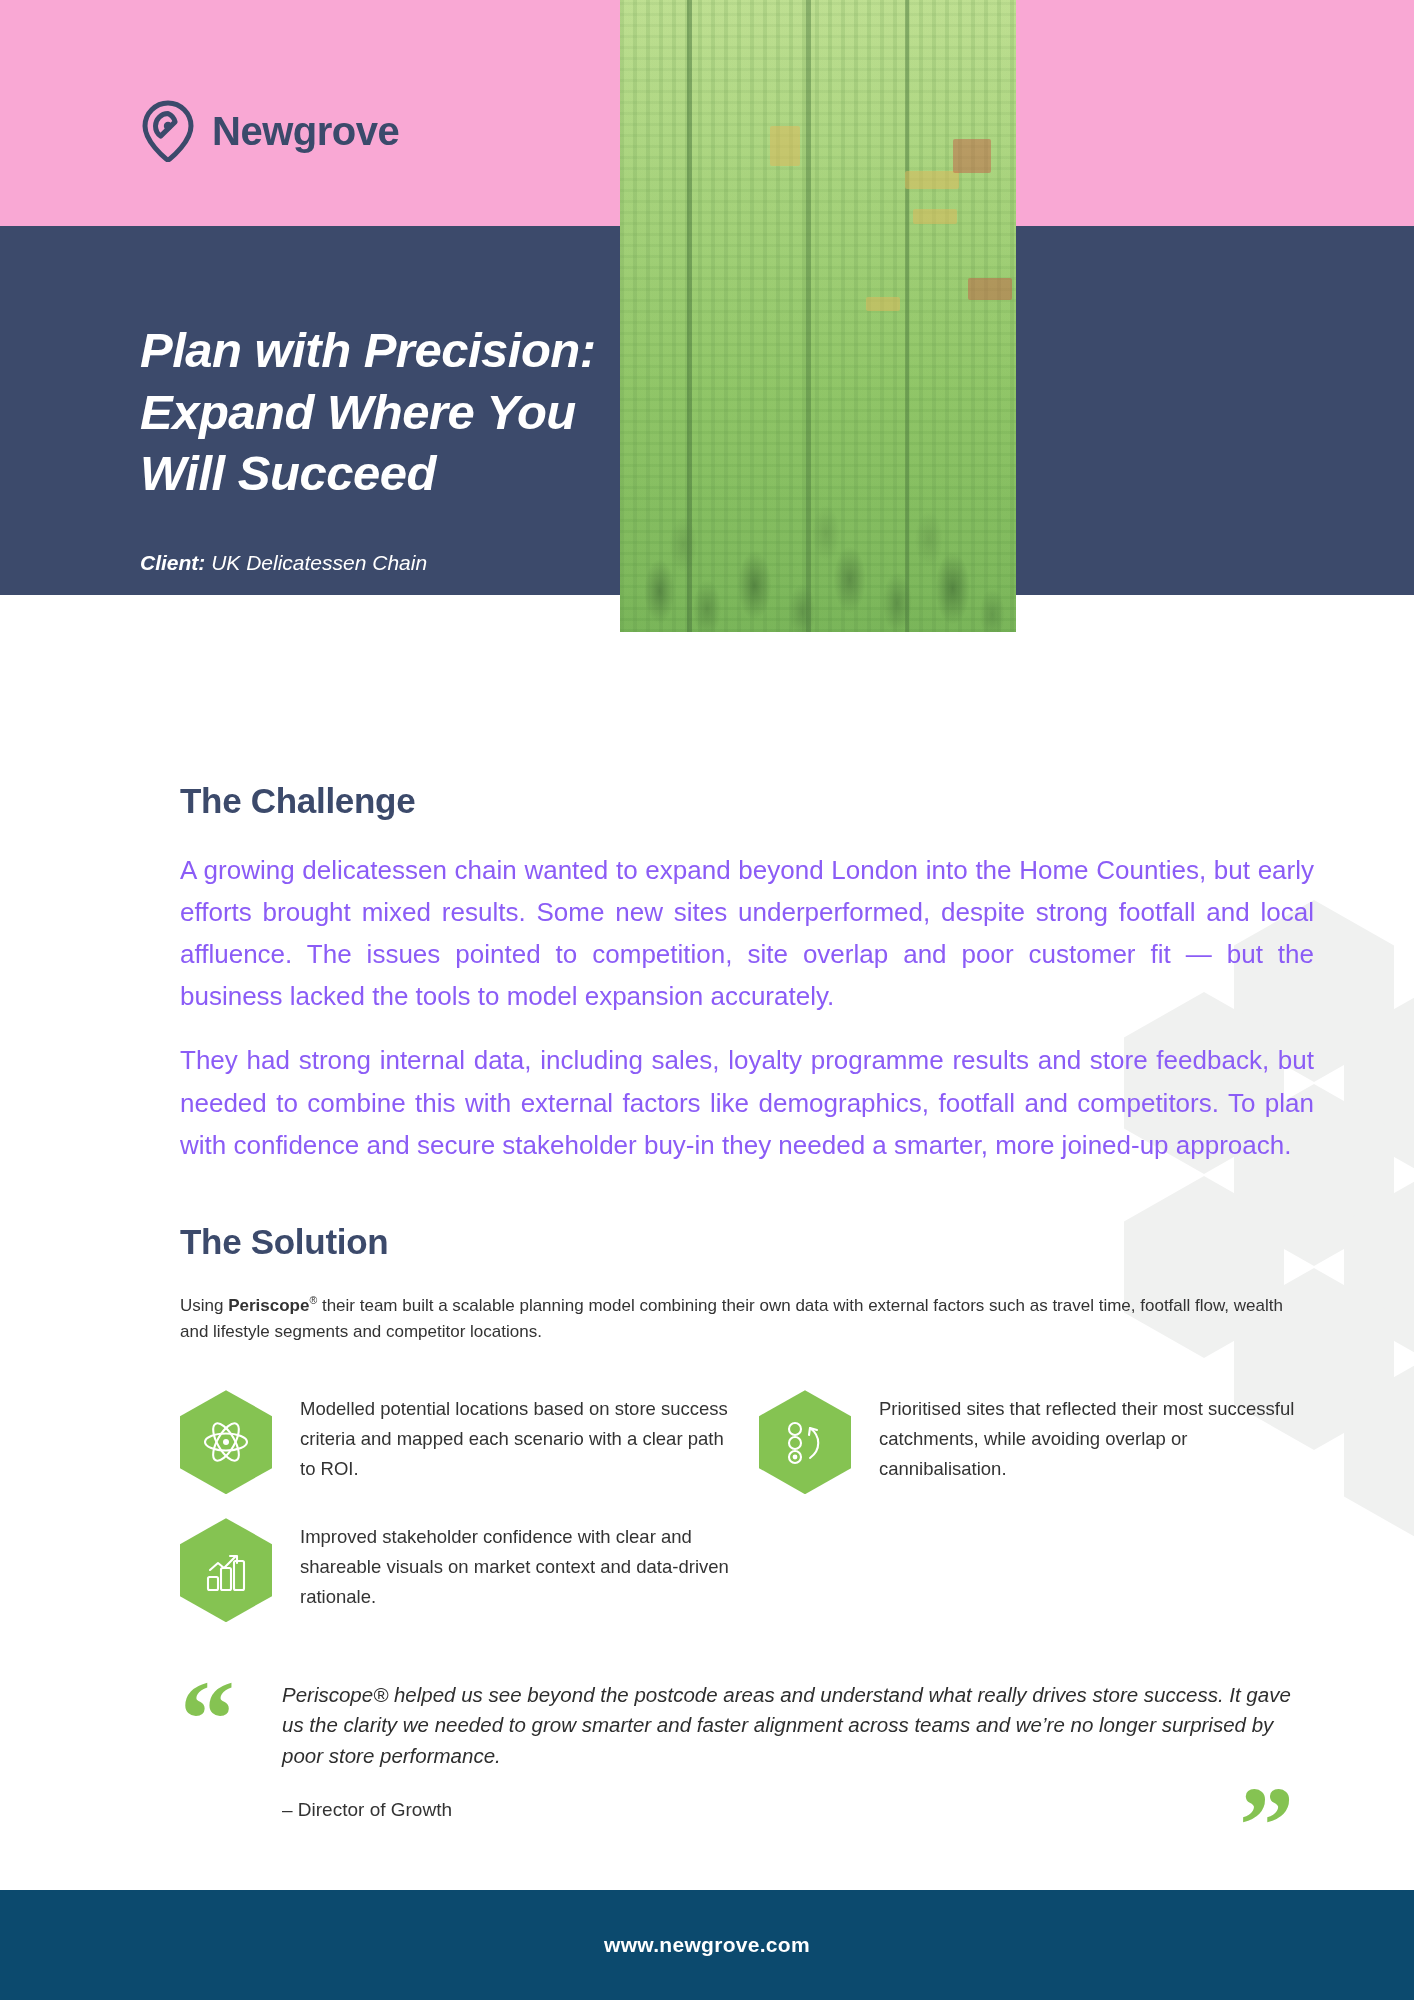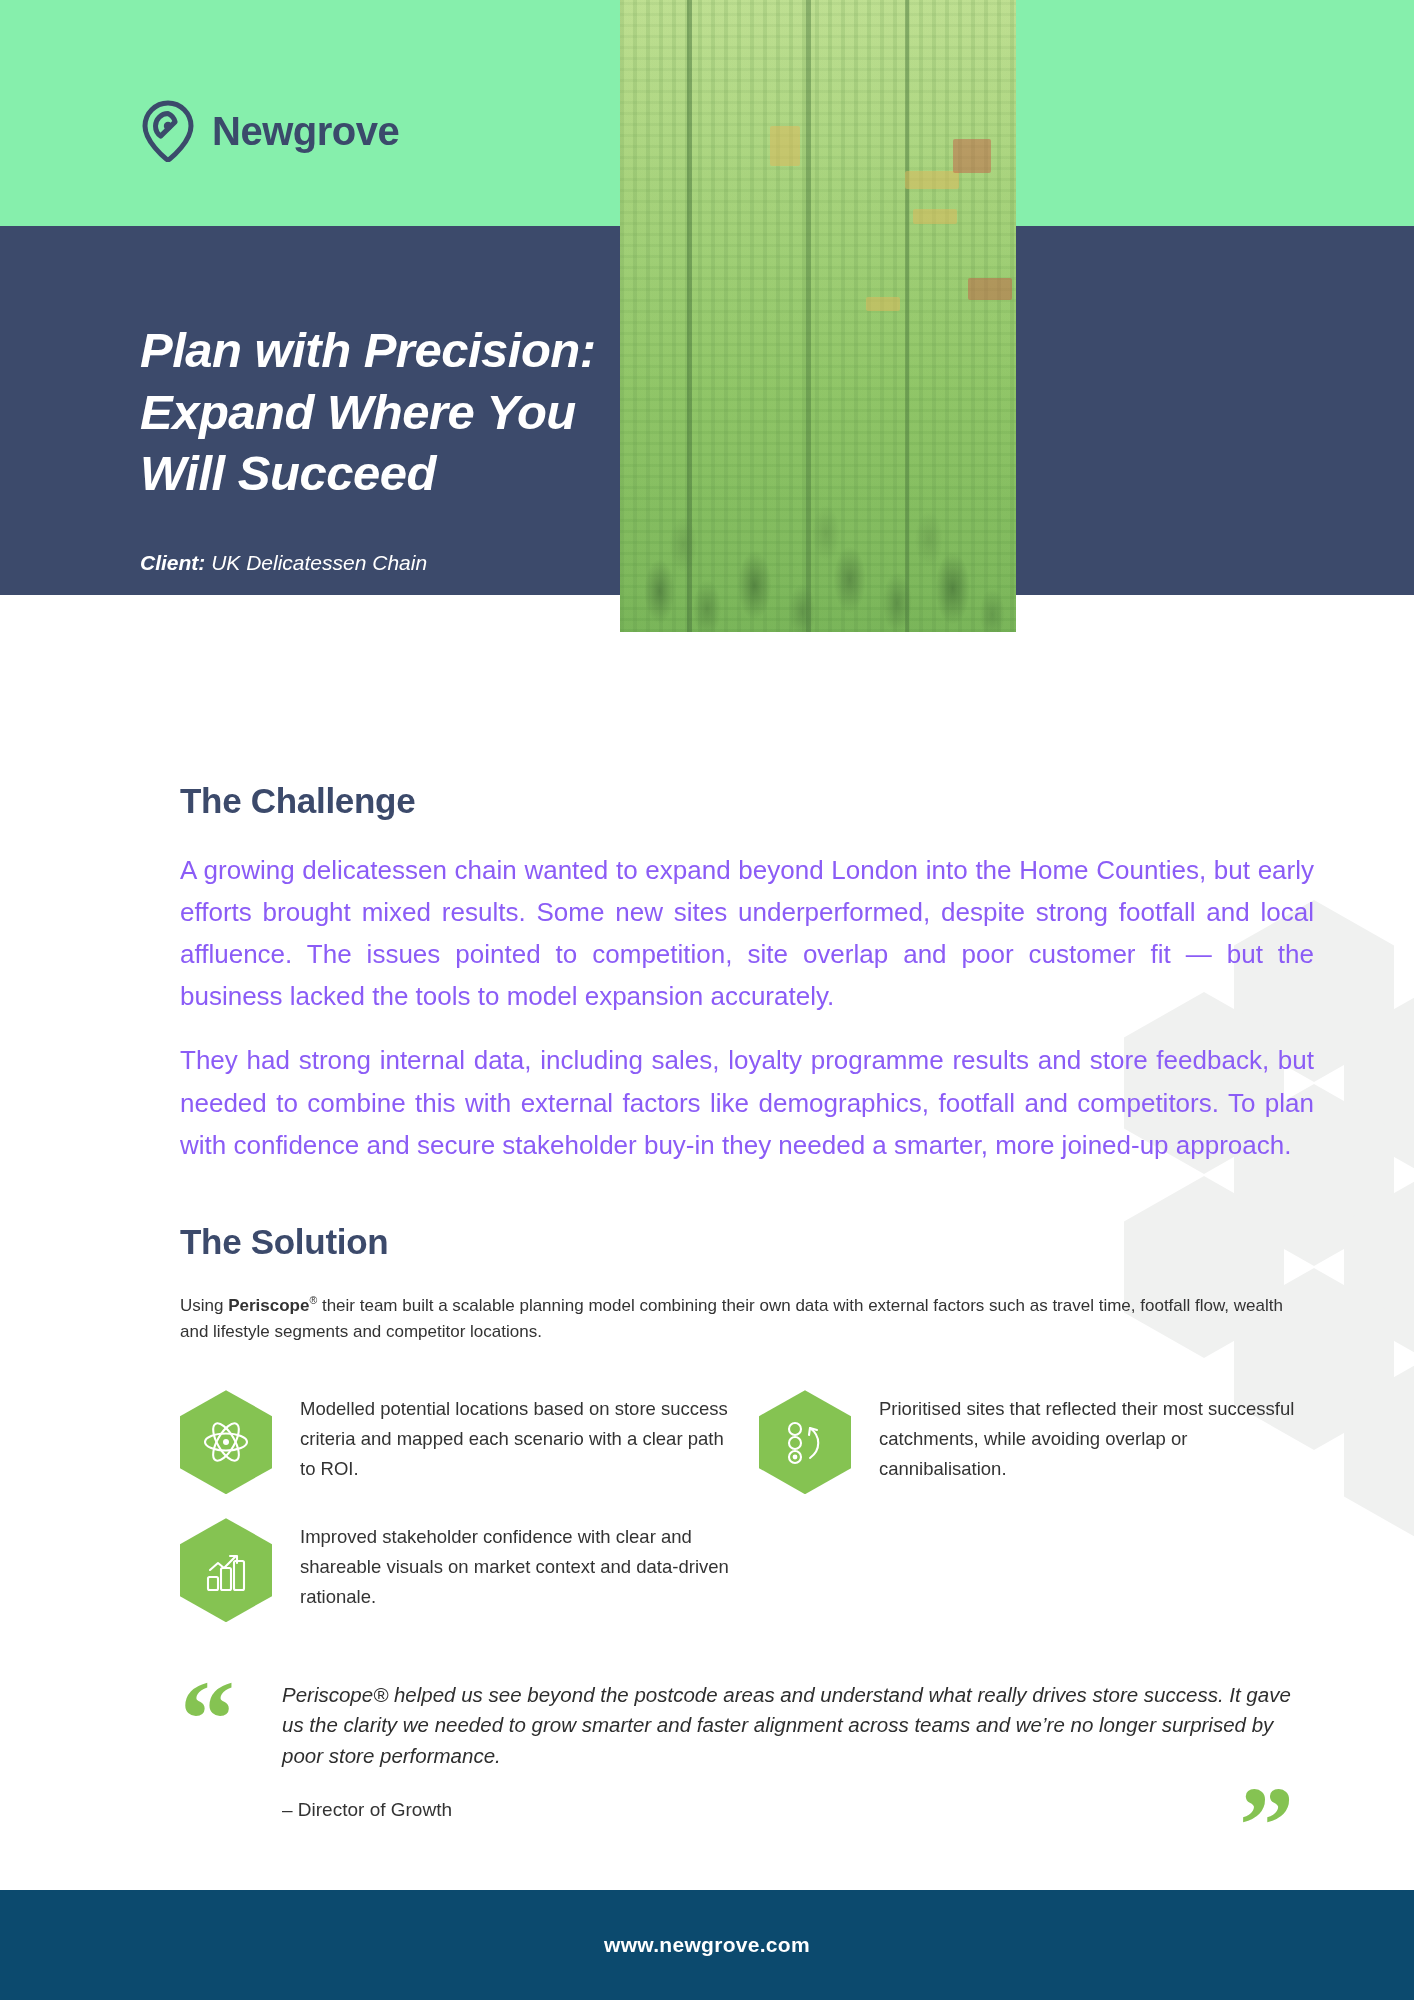--- a/index.html
+++ b/index.html
@@ -24,21 +24,21 @@
     background:#f0f1f0;
     width:160px; height:182px;
     clip-path:polygon(50% 0%,100% 25%,100% 75%,50% 100%,0% 75%,0% 25%);
     border-radius:6px;
   }
 
   
   .header {
     position:absolute; top:0; left:0;
     width:100%; height:226px;
-    background:#86efac; z-index:3;
+    background:#f9a8d4; z-index:3;
   }
   .logo-wrap {
     position:absolute; left:140px; top:100px;
     display:flex; align-items:center; gap:16px;
   }
   .logo-mark { width:56px; height:62px; display:block; }
   .logo-text {
     font-size:40px; font-weight:bold; color:#3c4a६e;
     color:#3b4a6b; letter-spacing:-0.5px;
   }

